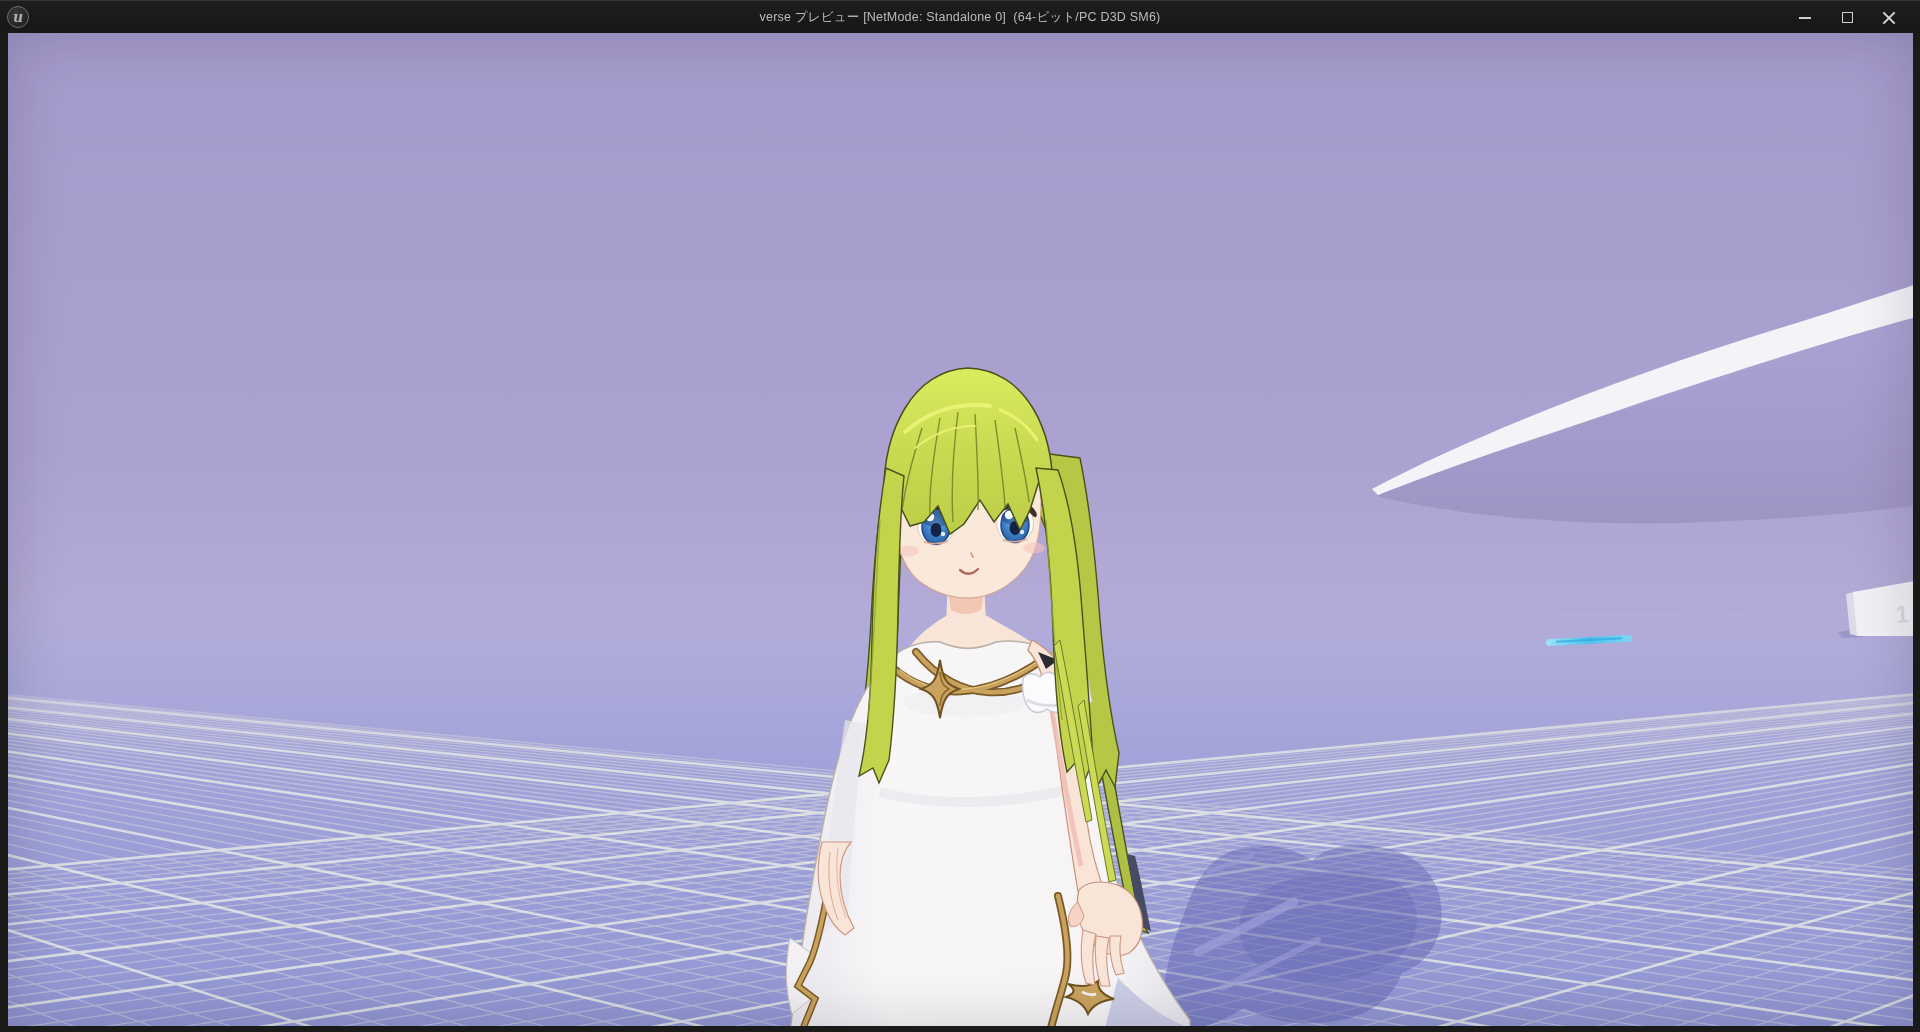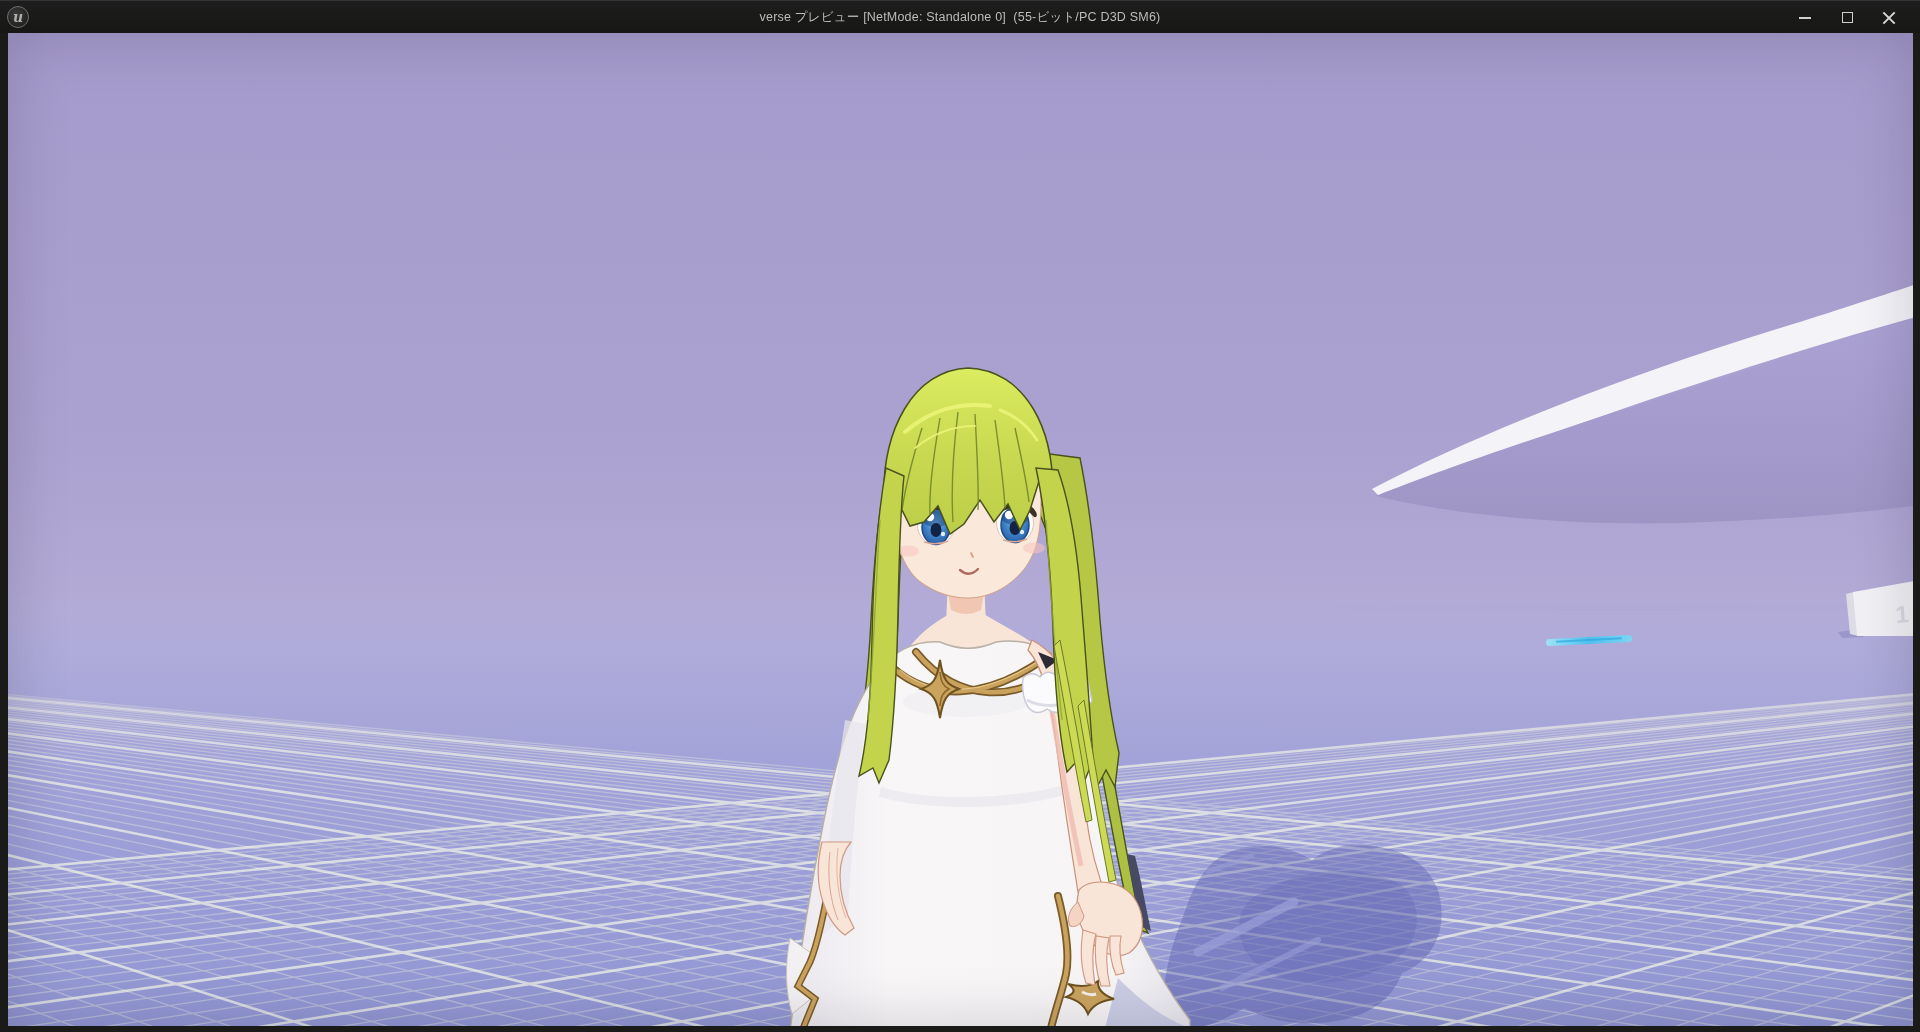--- a/index.html
+++ b/index.html
@@ -439,21 +439,21 @@
       </g>
     </g>
 
   </svg>
 
   <div class="vignette"></div>
 </div>
 
 <div class="titlebar">
   <div class="app-logo">u</div>
-  <div class="title">verse プレビュー [NetMode: Standalone 0]  (55-ビット/PC D3D SM6)</div>
+  <div class="title">verse プレビュー [NetMode: Standalone 0]  (64-ビット/PC D3D SM6)</div>
   <div class="win-controls">
     <div class="win-btn">
         <div class="ico-min"></div>
       </div>
     <div class="win-btn">
         <div class="ico-max"></div>
       </div>
     <div class="win-btn">
         <div class="ico-close"></div>
       </div>

